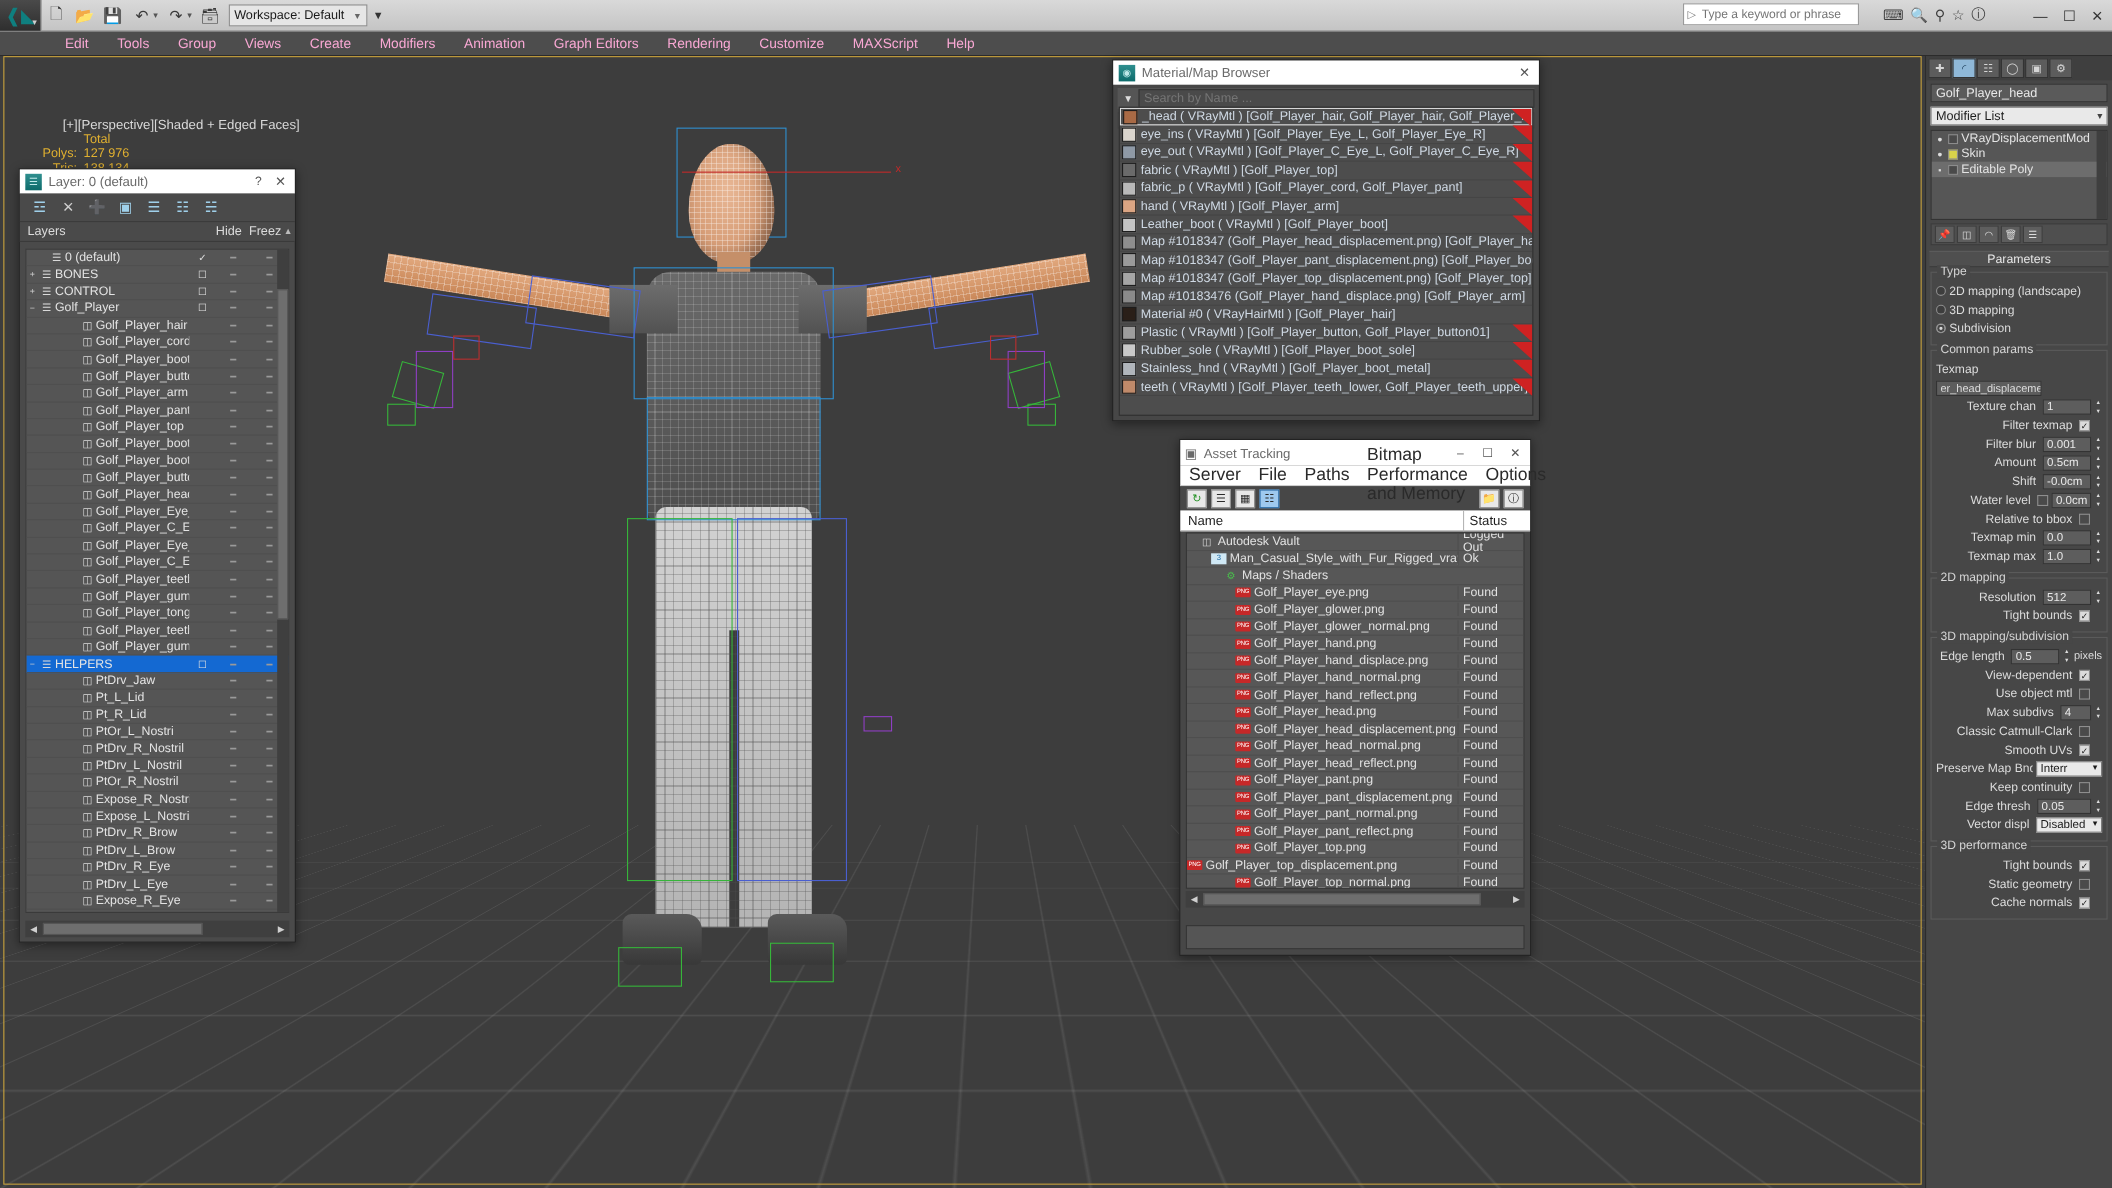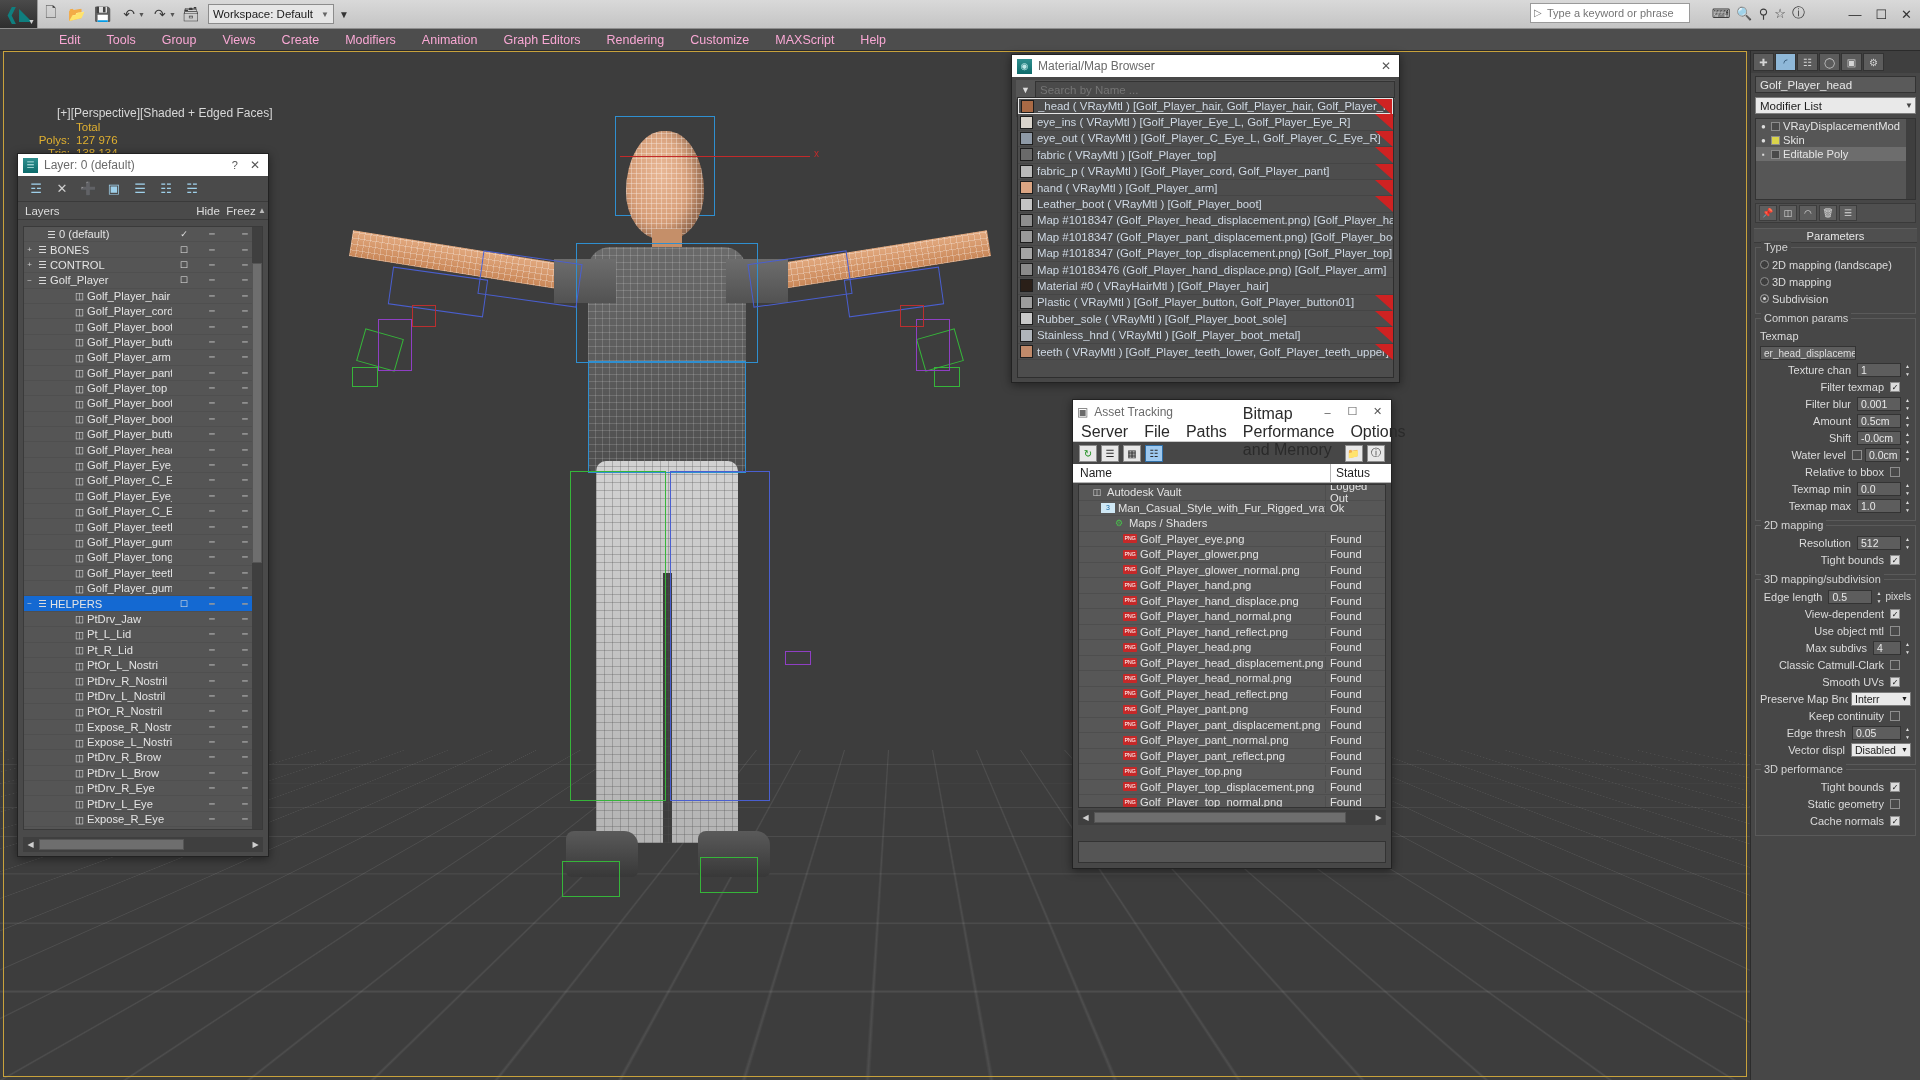--- a/index.html
+++ b/index.html
@@ -1066,21 +1066,21 @@
           <span class="st">Found</span>
         </div>
         <div class="arow">
           <span class="nm" style="padding-left:44px">
             <span class="aico png">PNG</span>
             <span>Golf_Player_top.png</span>
           </span>
           <span class="st">Found</span>
         </div>
         <div class="arow">
-          <span class="nm" style="padding-left:44px">
+          <span class="nm" style="">
             <span class="aico png">PNG</span>
             <span>Golf_Player_top_displacement.png</span>
           </span>
           <span class="st">Found</span>
         </div>
         <div class="arow">
           <span class="nm" style="padding-left:44px">
             <span class="aico png">PNG</span>
             <span>Golf_Player_top_normal.png</span>
           </span>

